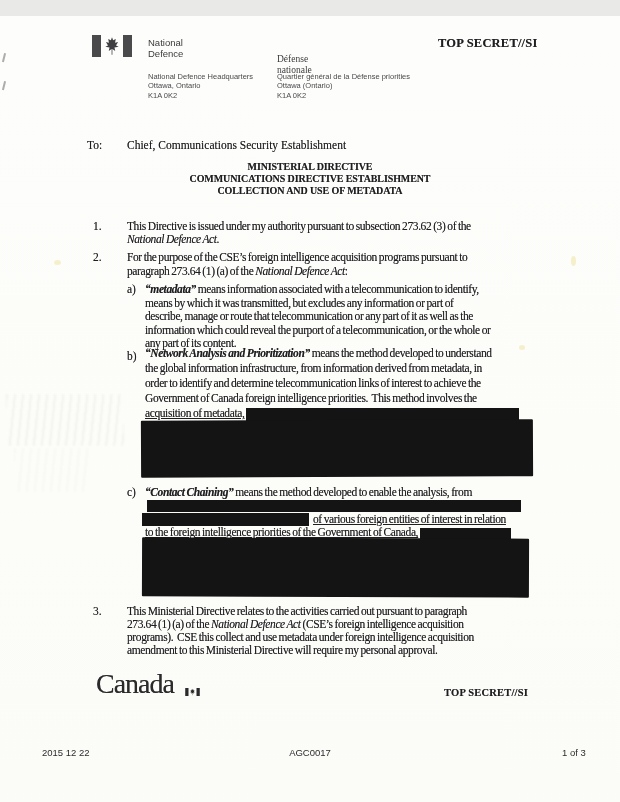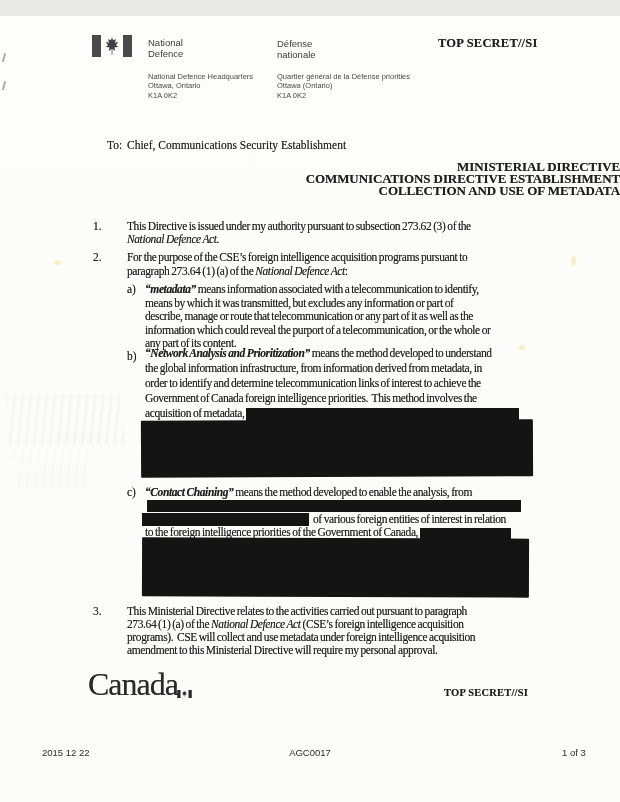--- a/index.html
+++ b/index.html
@@ -8,46 +8,46 @@
     background:linear-gradient(180deg,#fdfdfb 0%,#fcfcf9 60%,#fbfbf8 100%);
     font-family:"Liberation Serif", serif;
     color:#1f1f22; overflow:hidden;
   }
   .abs{position:absolute;}
   .ink{text-shadow:0 0 0.5px rgba(25,25,28,0.55);}
   
   .flag{left:92px; top:19px; width:40px; height:22px;}
   .dept{font-family:"Liberation Sans",sans-serif; font-size:9.5px; line-height:11px; color:#3b3b3d; letter-spacing:0;}
   .dept-en{left:148px; top:21px;}
-  .dept-fr{left:277px; top:22px;}
+  .dept-fr{left:277px; top:38px;font-family:Liberation Serif, serif;}
   .addr{font-family:"Liberation Sans",sans-serif; font-size:7.5px; line-height:9.3px; color:#4a4a4c;}
   .addr-en{left:148px; top:56px;}
   .addr-fr{left:277px; top:56px;}
   .cls-top{left:438px; top:20px; font-size:12.5px; font-weight:bold; letter-spacing:0.2px;}
   
-  .to-label{left:107px; top:123px; font-size:11.5px;}
+  .to-label{left:87px; top:123px; font-size:11.5px;}
   .to-value{left:127px; top:123px; font-size:11.5px;}
-  .title{left:0; top:145px; width:620px; text-align:right; font-weight:bold; font-size:13px; line-height:12.2px; letter-spacing:-0.1px;}
+  .title{left:0; top:145px; width:620px; text-align:center; font-weight:bold; font-size:10px; line-height:12.2px; letter-spacing:-0.1px;}
   
   .ln, .ln span{white-space:pre;}
   .ln{font-size:11.5px; letter-spacing:-0.4px; word-spacing:-0.6px;}
   .pnum{font-size:11.5px; left:93px;}
   .ptext{left:127px; width:408px;}
   .sletter{font-size:11.5px; left:127px;}
   .stext{left:145px; width:400px;}
   .it{font-style:italic;}
   .bi{font-style:italic; font-weight:bold;}
   .lh129{line-height:12.9px;} .lh135{line-height:13.5px;} .lh150{line-height:15px;} .lh134{line-height:13.4px;}
   
-  .flexline{display:flex; align-items:flex-end;}
+  .flexline{display:flex; align-items:flex-end;text-decoration:underline;}
   .bar{background:#141414; height:12px; margin-top:1px; margin-left:2px;}
   .grow{flex:1 1 auto;}
   .redact{position:absolute; background:#141414; border-radius:1px;}
   
-  .wordmark{left:88px; top:650px; font-size:32px; letter-spacing:-1px; color:#2a2a2c; line-height:36px;}
+  .wordmark{left:96px; top:650px; font-size:28px; letter-spacing:-1px; color:#2a2a2c; line-height:36px;}
   .wm-flag{position:absolute; left:89px; top:3px; width:15px; height:8px;}
   .cls-bottom{left:444px; top:671px; font-size:10.5px; font-weight:bold; letter-spacing:0.2px;}
   .ftr{font-family:"Liberation Sans",sans-serif; font-size:9.5px; color:#2c2c2e; top:731px;}
   .f-date{left:42px;}
   .f-doc{left:0; width:620px; text-align:center;}
   .f-page{left:562px;}
   
   .smudge{position:absolute; opacity:.3; filter:blur(1px);
     background:repeating-linear-gradient(96deg, rgba(95,95,95,.22) 0 2px, transparent 2px 8px);}
   .sm1{left:6px; top:378px; width:118px; height:52px;}
@@ -150,21 +150,21 @@
     <div class="ln flexline"><span class="bar" style="width:167px; height:13px; margin-left:-3px"></span><span style="margin-left:4px">of various foreign entities of interest in relation</span></div>
     <div class="ln flexline" style="width:366px"><span>to the foreign intelligence priorities of the Government of Canada,</span><span class="bar grow"></span></div>
   </div>
 
   <div class="redact" style="left:142px; top:522px; width:387px; height:59px; transform:rotate(0.2deg)"></div>
 
   <div class="abs pnum ink" style="top:589px">3.</div>
   <div class="abs ptext lh129 ink" style="top:589px">
     <div class="ln">This Ministerial Directive relates to the activities carried out pursuant to paragraph</div>
     <div class="ln"><span>273.64 (1) (a) of the </span><span class="it">National Defence Act</span><span> (CSE’s foreign intelligence acquisition</span></div>
-    <div class="ln">programs).  CSE will collect and use metadata under foreign intelligence acquisition</div>
+    <div class="ln">programs).  CSE this collect and use metadata under foreign intelligence acquisition</div>
     <div class="ln">amendment to this Ministerial Directive will require my personal approval.</div>
   </div>
 
   <div class="abs wordmark ink">
     <span>Canada</span>
     <span class="wm-flag">
       <svg width="15" height="8" viewBox="0 0 40 22" xmlns="http://www.w3.org/2000/svg">
         <rect x="0" y="0" width="9" height="22" fill="#2a2a2c"></rect>
         <rect x="31" y="0" width="9" height="22" fill="#2a2a2c"></rect>
         <path transform="translate(10.5,1.5) scale(0.19)" fill="#2a2a2c" d="M50 4 L56 20 L70 13 L66 33 L82 29 L71 47 L85 54 L63 58 L67 76 L52 66 L52 96 L48 96 L48 66 L33 76 L37 58 L15 54 L29 47 L18 29 L34 33 L30 13 L44 20 Z"></path>

